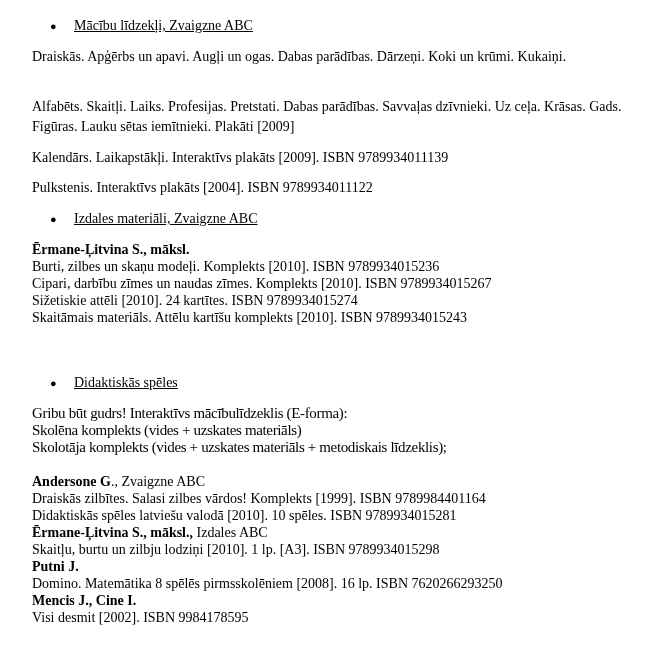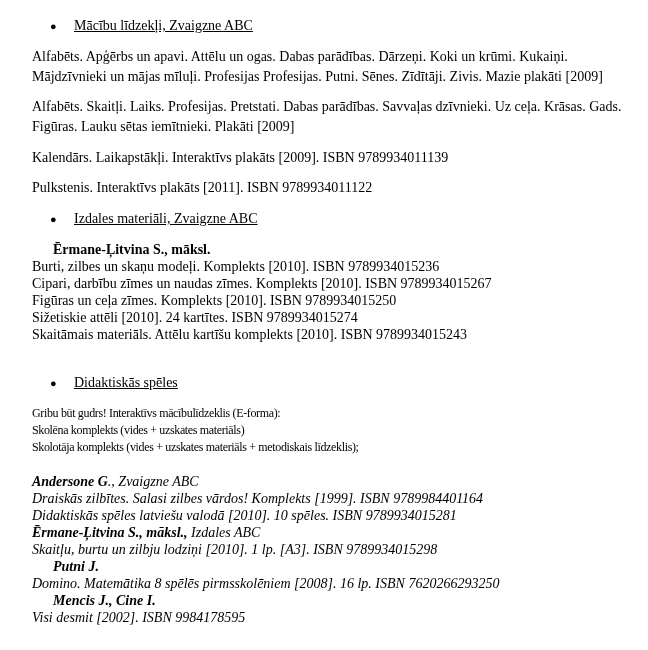--- a/index.html
+++ b/index.html
@@ -17,80 +17,78 @@
     .heading .bullet {
       position: absolute; left: -6px; top: 0; font-size: 11px;
     }
     .heading .title { position: absolute; left: 18px; top: 0; white-space: nowrap; text-decoration: underline; }
     .para {
       position: absolute; left: 32px; width: 610px;
       font-size: 14px; line-height: 20px; white-space: nowrap;
     }
     .line { display: block; white-space: nowrap; }
     .block { position: absolute; left: 32px; font-size: 14px; line-height: 17px; }
-    .bold { font-weight: bold; margin-left: 21px; }
+    .bold { font-weight: bold; }
     .small {
-      position: absolute; left: 32px; font-size: 12px; line-height: 17px;
+      position: absolute; left: 32px; font-size: 15px; line-height: 17px;
       letter-spacing: -0.35px;
     }
   </style>
 </head>
 <body>
 
 <div class="page">
 
   <div class="heading" style="top:18px;">
     <span class="bullet">●</span>
     <span class="title">Mācību līdzekļi, Zvaigzne ABC</span>
   </div>
 
   <div class="para" style="top:47px;">
-    <span class="line">Alfabēts. Apģērbs un apavi. Attēlu un ogas. Dabas parādības. Dārzeņi. Koki un krūmi. Kukaiņi.</span>
-    <span class="line">Mājdzīvnieki un mājas mīluļi. Profesijas Profesijas. Putni. Sēnes. Zīdītāji. Zivis. Mazie plakāti [2009]</span>
+    <span class="line">Draiskās. Apģērbs un apavi. Augļi un ogas. Dabas parādības. Dārzeņi. Koki un krūmi. Kukaiņi.</span>
   </div>
 
   <div class="para" style="top:97px;">
     <span class="line">Alfabēts. Skaitļi. Laiks. Profesijas. Pretstati. Dabas parādības. Savvaļas dzīvnieki. Uz ceļa. Krāsas. Gads.</span>
     <span class="line">Figūras. Lauku sētas iemītnieki. Plakāti [2009]</span>
   </div>
 
   <div class="para" style="top:148px;">
     <span class="line">Kalendārs. Laikapstākļi.  Interaktīvs plakāts [2009]. ISBN 9789934011139</span>
   </div>
 
   <div class="para" style="top:178px;">
-    <span class="line">Pulkstenis. Interaktīvs plakāts [2011]. ISBN 9789934011122</span>
+    <span class="line">Pulkstenis. Interaktīvs plakāts [2004]. ISBN 9789934011122</span>
   </div>
 
   <div class="heading" style="top:211px;">
     <span class="bullet">●</span>
     <span class="title">Izdales materiāli, Zvaigzne ABC</span>
   </div>
 
   <div class="block" style="top:241px;">
     <span class="line bold">Ērmane-Ļitvina  S., māksl.</span>
     <span class="line">Burti, zilbes un skaņu modeļi. Komplekts [2010]. ISBN 9789934015236</span>
     <span class="line">Cipari, darbību zīmes un naudas zīmes. Komplekts [2010]. ISBN 9789934015267</span>
-    <span class="line">Figūras un ceļa zīmes. Komplekts [2010]. ISBN 9789934015250</span>
     <span class="line">Sižetiskie attēli [2010]. 24 kartītes. ISBN 9789934015274</span>
     <span class="line">Skaitāmais materiāls. Attēlu kartīšu komplekts [2010]. ISBN 9789934015243</span>
   </div>
 
   <div class="heading" style="top:375px;">
     <span class="bullet">●</span>
     <span class="title">Didaktiskās spēles</span>
   </div>
 
   <div class="small" style="top:405px;">
     <span class="line">Gribu būt gudrs!  Interaktīvs mācībulīdzeklis (E-forma):</span>
     <span class="line">Skolēna komplekts (vides + uzskates materiāls)</span>
     <span class="line">Skolotāja komplekts (vides + uzskates materiāls + metodiskais līdzeklis);</span>
   </div>
 
-  <div class="block" style="top:473px;font-style:italic;">
+  <div class="block" style="top:473px;">
     <span class="line"><b>Andersone G</b><span>., Zvaigzne ABC</span></span>
     <span class="line">Draiskās zilbītes. Salasi zilbes vārdos! Komplekts [1999]. ISBN 9789984401164</span>
     <span class="line">Didaktiskās spēles latviešu valodā [2010]. 10 spēles.  ISBN 9789934015281</span>
     <span class="line"><b>Ērmane-Ļitvina S., māksl.,</b><span> Izdales ABC</span></span>
     <span class="line">Skaitļu, burtu un zilbju lodziņi [2010]. 1 lp. [A3]. ISBN 9789934015298</span>
     <span class="line bold">Putni J.</span>
     <span class="line">Domino. Matemātika 8 spēlēs pirmsskolēniem [2008]. 16 lp. ISBN 7620266293250</span>
     <span class="line bold">Mencis J., Cine I.</span>
     <span class="line">Visi desmit [2002]. ISBN 9984178595</span>
   </div>

